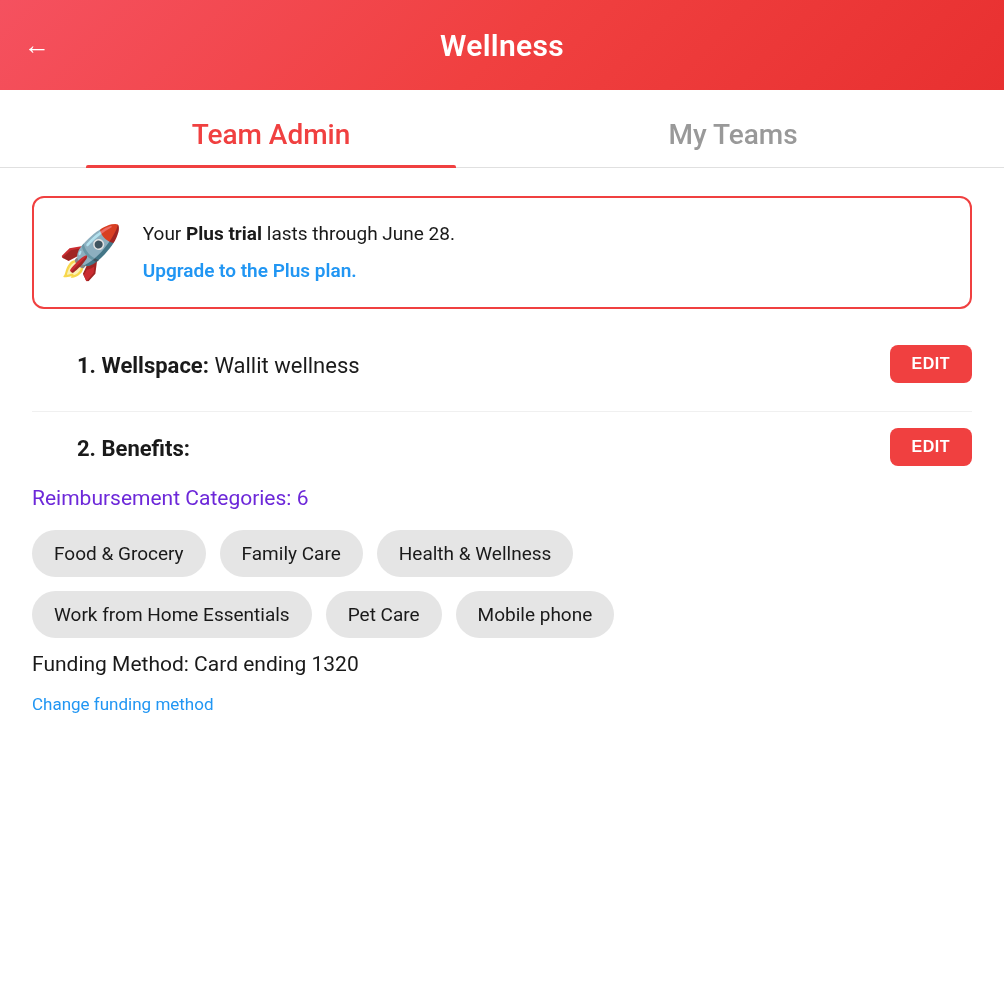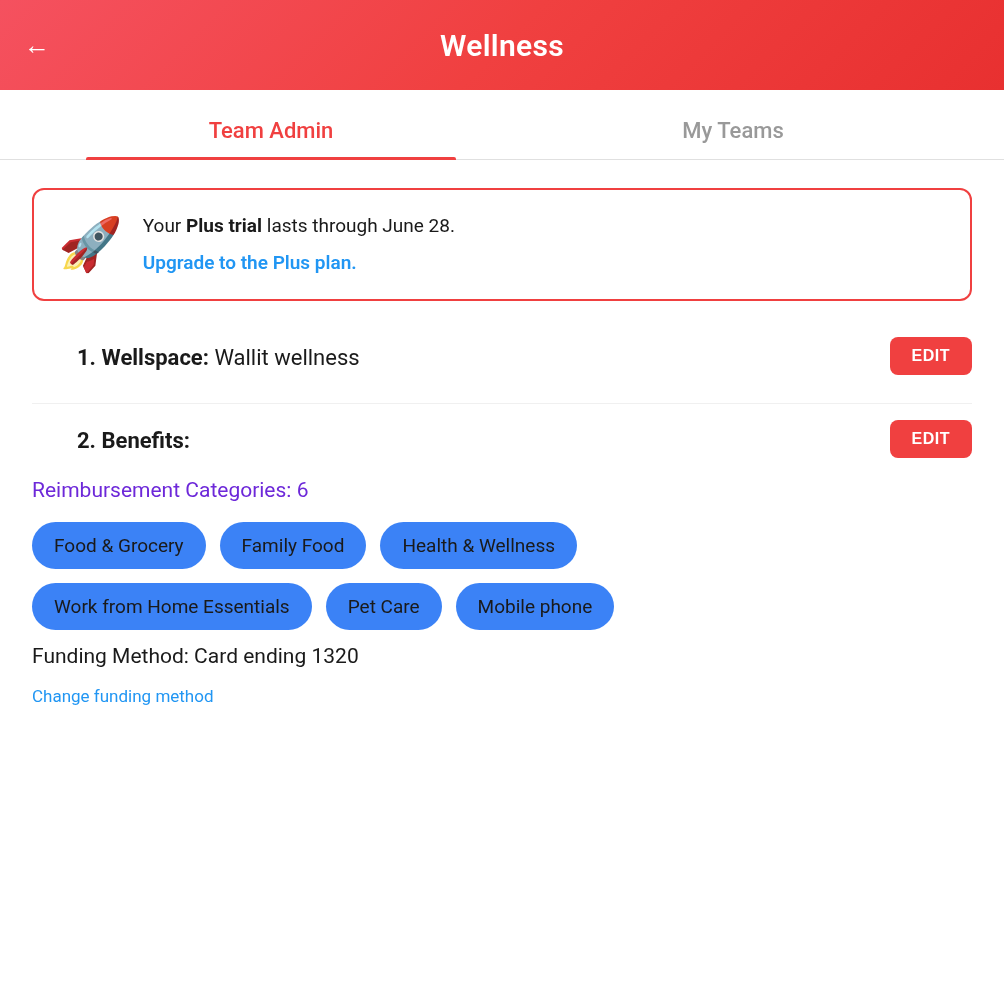--- a/index.html
+++ b/index.html
@@ -49,21 +49,21 @@
       display: flex;
       border-bottom: 1px solid #e0e0e0;
       padding: 0 40px;
       margin-top: 8px;
     }
 
     .tab {
       flex: 1;
       text-align: center;
       padding: 20px 10px 16px;
-      font-size: 22px;
+      font-size: 28px;
       cursor: pointer;
       color: #999;
       font-weight: 500;
       position: relative;
     }
 
     .tab.active {
       color: #f04040;
     }
 
@@ -164,21 +164,21 @@
     }
 
     .categories-row {
       display: flex;
       flex-wrap: wrap;
       gap: 14px;
       margin-bottom: 14px;
     }
 
     .category-pill {
-      background: #3b82f6;
+      background: #e5e5e5;
       border-radius: 50px;
       padding: 12px 22px;
       font-size: 19px;
       color: #1a1a1a;
       font-weight: 400;
       white-space: nowrap;
     }
 
     .reimbursement-amount {
       font-size: 21px;
@@ -253,21 +253,21 @@
     </div>
     <button class="edit-btn">EDIT</button>
   </div>
 
   <div style="margin-top: 20px;">
 
     <div class="reimbursement-title">Reimbursement Categories: 6</div>
 
     <div class="categories-row">
       <span class="category-pill">Food &amp; Grocery</span>
-      <span class="category-pill">Family Food</span>
+      <span class="category-pill">Family Care</span>
       <span class="category-pill">Health &amp; Wellness</span>
     </div>
 
     <div class="categories-row">
       <span class="category-pill">Work from Home Essentials</span>
       <span class="category-pill">Pet Care</span>
       <span class="category-pill">Mobile phone</span>
     </div>
 
 

